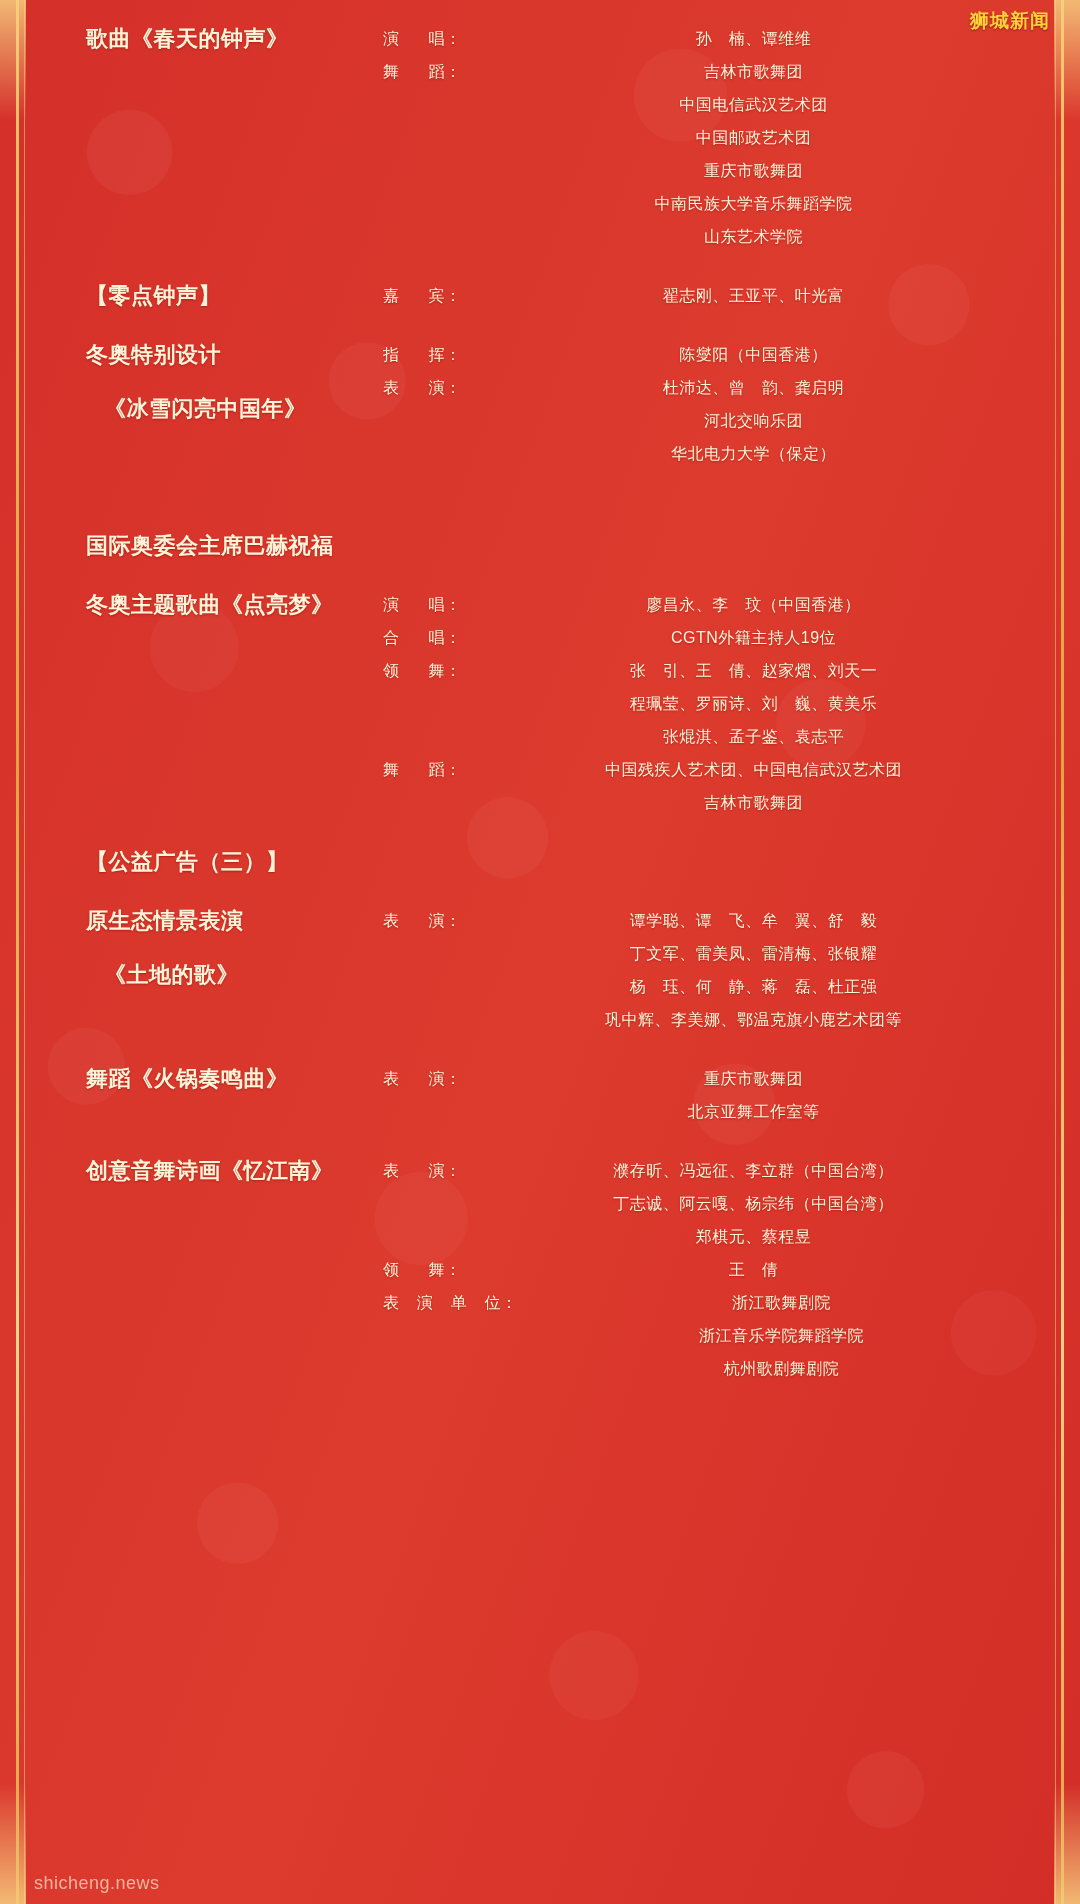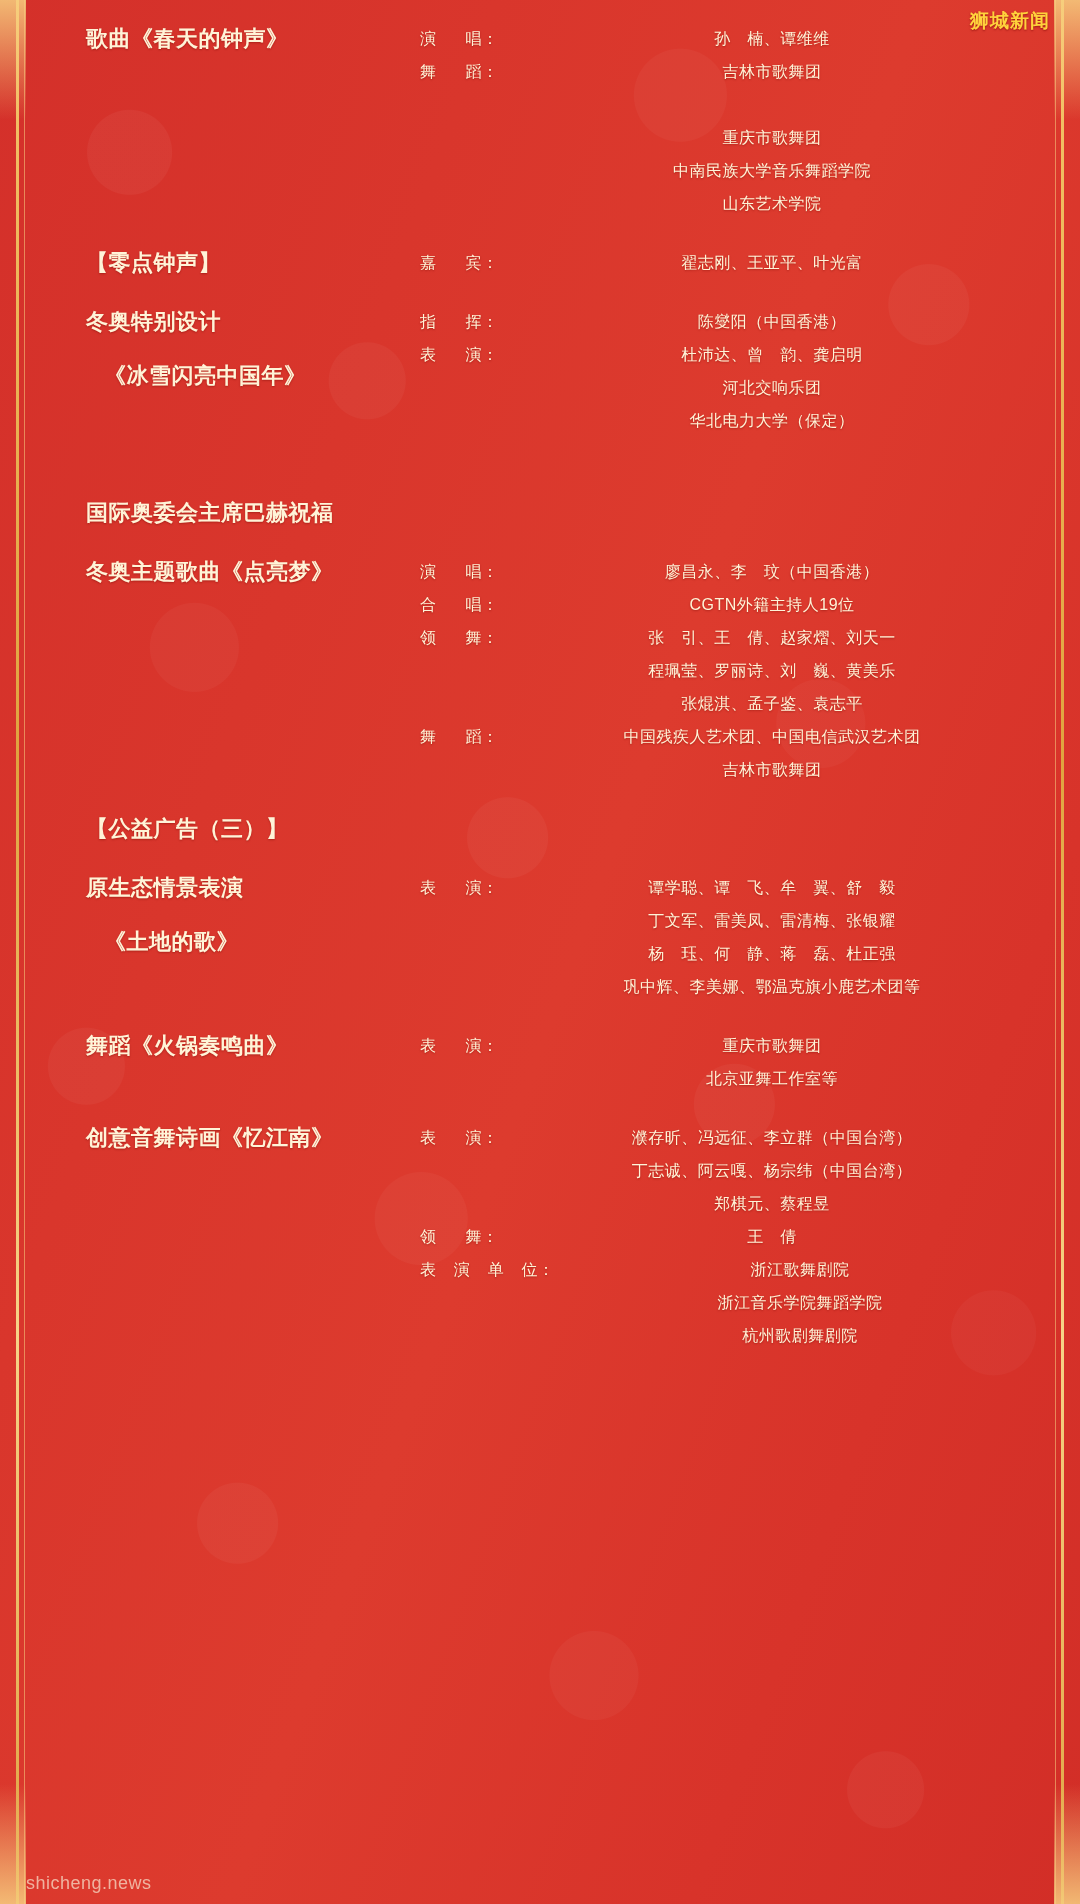--- a/index.html
+++ b/index.html
@@ -75,21 +75,21 @@
     top: 8px;
     right: 30px;
     font-size: 19px;
     font-weight: bold;
     color: #ffd23c;
     letter-spacing: 1px;
     text-shadow: 0 1px 2px rgba(120,0,0,0.6);
   }
   .watermark-bottom {
     position: absolute;
-    left: 26px;
+    left: 34px;
     bottom: 10px;
     font-size: 18px;
     color: #f3c9b4;
     opacity: 0.85;
     letter-spacing: 0.5px;
     text-align: center;
   }
 
   
   .program-list {
@@ -97,21 +97,20 @@
     left: 0;
     right: 0;
     top: 22px;
     padding: 0 40px;
     box-sizing: border-box;
   }
   .program-row {
     display: flex;
     align-items: flex-start;
     margin-bottom: 26px;
-    gap: 37px;
   }
   .col-title {
     width: 330px;
     flex: 0 0 330px;
     padding-left: 46px;
     box-sizing: border-box;
   }
   .col-credits {
     flex: 1 1 auto;
     padding-left: 0;
@@ -192,20 +191,26 @@
             <span class="credit-value">孙　楠、谭维维</span>
           </div>
           <div class="credit-line">
             <span class="credit-label">舞蹈</span>
             <span class="credit-colon">：</span>
             <span class="credit-value">吉林市歌舞团</span>
           </div>
           <div class="credit-line">
             <span class="credit-label empty"></span>
             <span class="credit-colon blank">：</span>
+            <span class="credit-value">中国电信武汉艺术团</span>
+          </div>
+          <div class="credit-line">
+            <span class="credit-label empty"></span>
+            <span class="credit-colon blank">：</span>
+            <span class="credit-value">中国邮政艺术团</span>
           </div>
           <div class="credit-line">
             <span class="credit-label empty"></span>
             <span class="credit-colon blank">：</span>
             <span class="credit-value">重庆市歌舞团</span>
           </div>
           <div class="credit-line">
             <span class="credit-label empty"></span>
             <span class="credit-colon blank">：</span>
             <span class="credit-value">中南民族大学音乐舞蹈学院</span>

